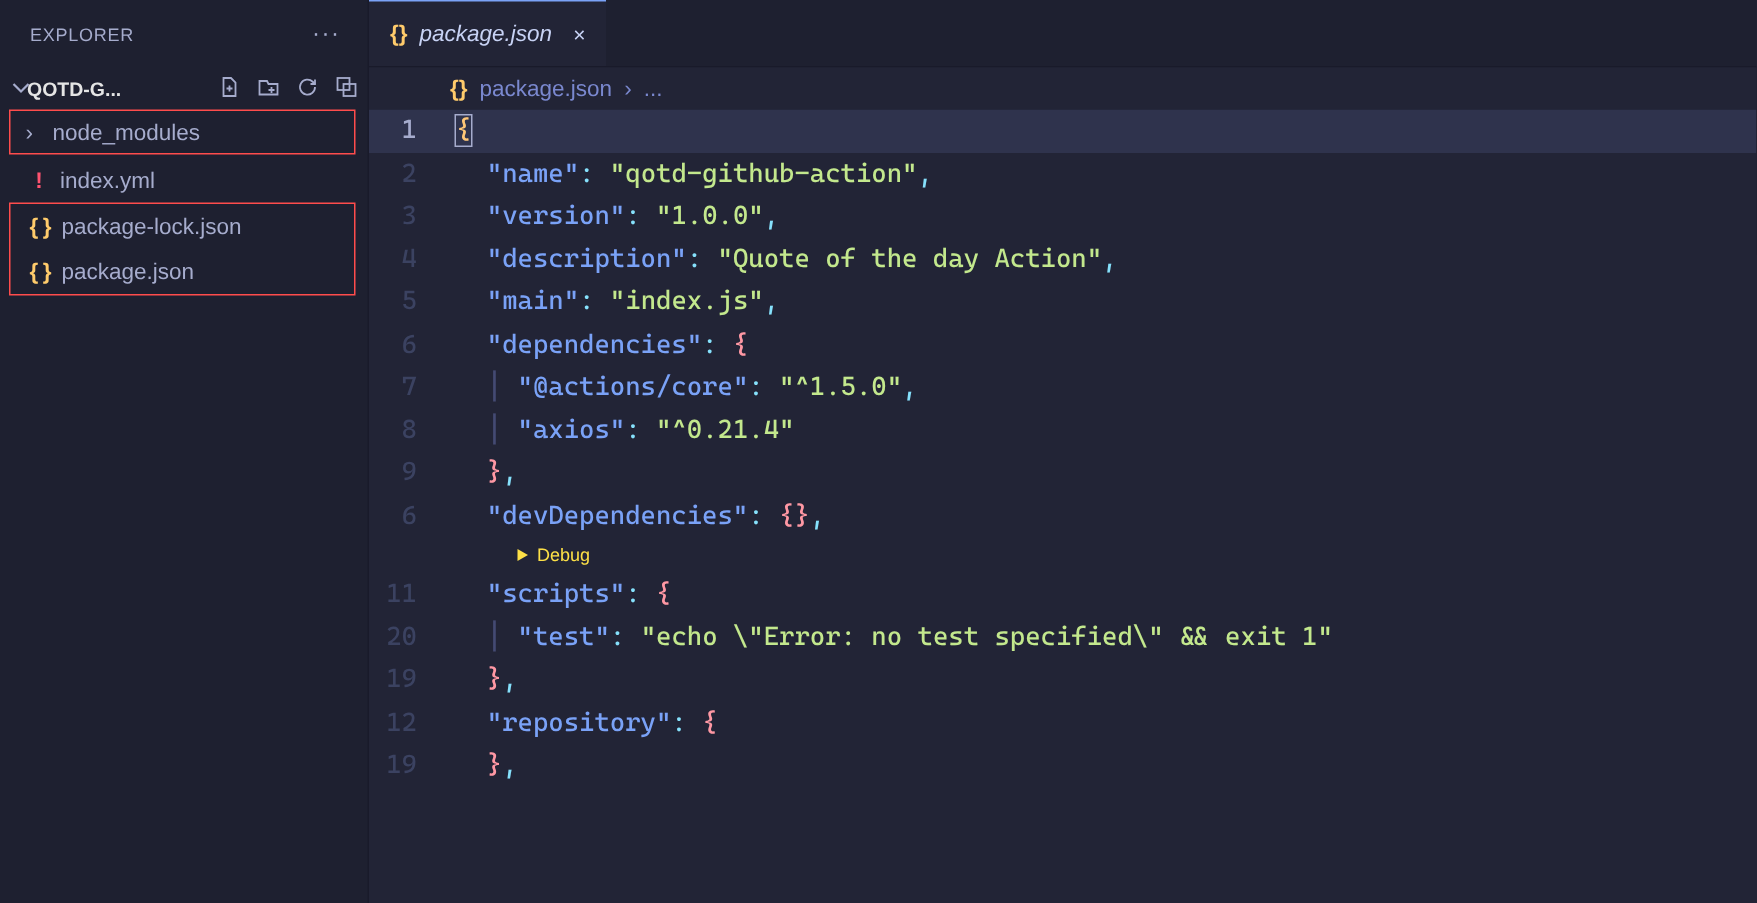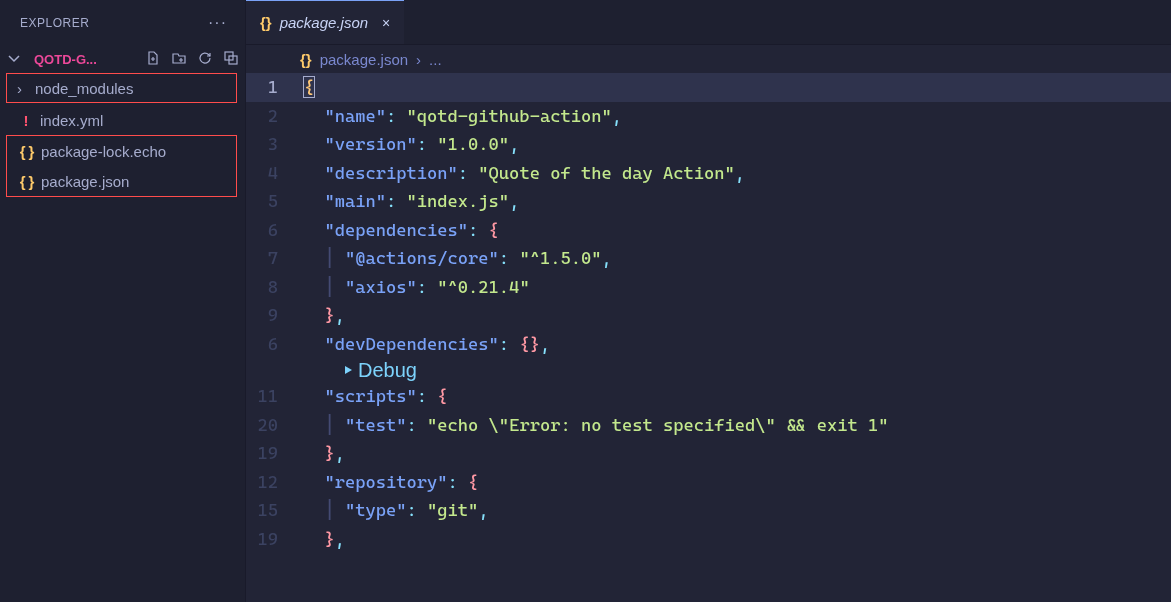--- a/index.html
+++ b/index.html
@@ -32,22 +32,22 @@
     gap: 36px;
   }
   .sidebar-header .dots { font-size: 16px; color: #a6accd; letter-spacing: 1px; }
   .folder-header {
     height: 28px;
     display: flex;
     align-items: center;
     padding: 0 6px;
     font-size: 13px;
     font-weight: bold;
-    color: #ec4899;
-    gap: 16px;
+    color: #e5e5e5;
+    gap: 0;
   }
   .folder-header .icons { margin-left: auto; display: flex; gap: 10px; color: #a6accd; }
   .folder-header svg { width: 16px; height: 16px; }
   .tree { padding: 0; }
   .tree-item {
     height: 30px;
     display: flex;
     align-items: center;
     padding-left: 18px;
     font-size: 15px;
@@ -132,22 +132,22 @@
   .code { color: #c8d3f5; }
   .key { color: #7aa2f7; }
   .string { color: #c3e88d; }
   .punct { color: #86e1fc; }
   .brace { color: #ffc777; }
   .brace2 { color: #ff98a4; }
   .codelens {
     height: 24px;
     line-height: 24px;
     font-family: "Segoe UI", sans-serif;
-    font-size: 20px;
-    color: #7dd3fc;
+    font-size: 12px;
+    color: #fde047;
     padding-left: 96px;
     display: flex;
     align-items: center;
     gap: 4px;
   }
   .codelens svg { width: 12px; height: 12px; }
   .cursor { outline: 1px solid #a6accd; }
   .underline { text-decoration: underline; }
 </style>
 </head>
@@ -189,21 +189,21 @@
       <span class="chev">›</span>
       <span>node_modules</span>
     </div>
     <div class="tree-item">
       <span class="file-icon yml-icon">!</span>
       <span>index.yml</span>
     </div>
     <div class="highlight-group">
       <div class="tree-item">
         <span class="file-icon json-icon">{ }</span>
-        <span>package-lock.echo</span>
+        <span>package-lock.json</span>
       </div>
       <div class="tree-item">
         <span class="file-icon json-icon">{ }</span>
         <span>package.json</span>
       </div>
     </div>
   </div>
 </div>
 
 <div class="main">
@@ -292,24 +292,20 @@
     <div class="line">
       <span class="gutter">19</span>
       <span class="code"><span class="guide">  </span><span class="brace2">}</span><span class="punct">,</span></span>
     </div>
 
     <div class="line">
       <span class="gutter">12</span>
       <span class="code"><span class="guide">  </span><span class="key">"repository"</span><span class="punct">:</span> <span class="brace2">{</span></span>
     </div>
 
-    <div class="line">
-      <span class="gutter">15</span>
-      <span class="code"><span class="guide">  </span><span class="guide">│ </span><span class="key">"type"</span><span class="punct">:</span> <span class="string">"git"</span><span class="punct">,</span></span>
-    </div>
 
 
     <div class="line">
       <span class="gutter">19</span>
       <span class="code"><span class="guide">  </span><span class="brace2">}</span><span class="punct">,</span></span>
     </div>
 
   </div>
 </div>
 

